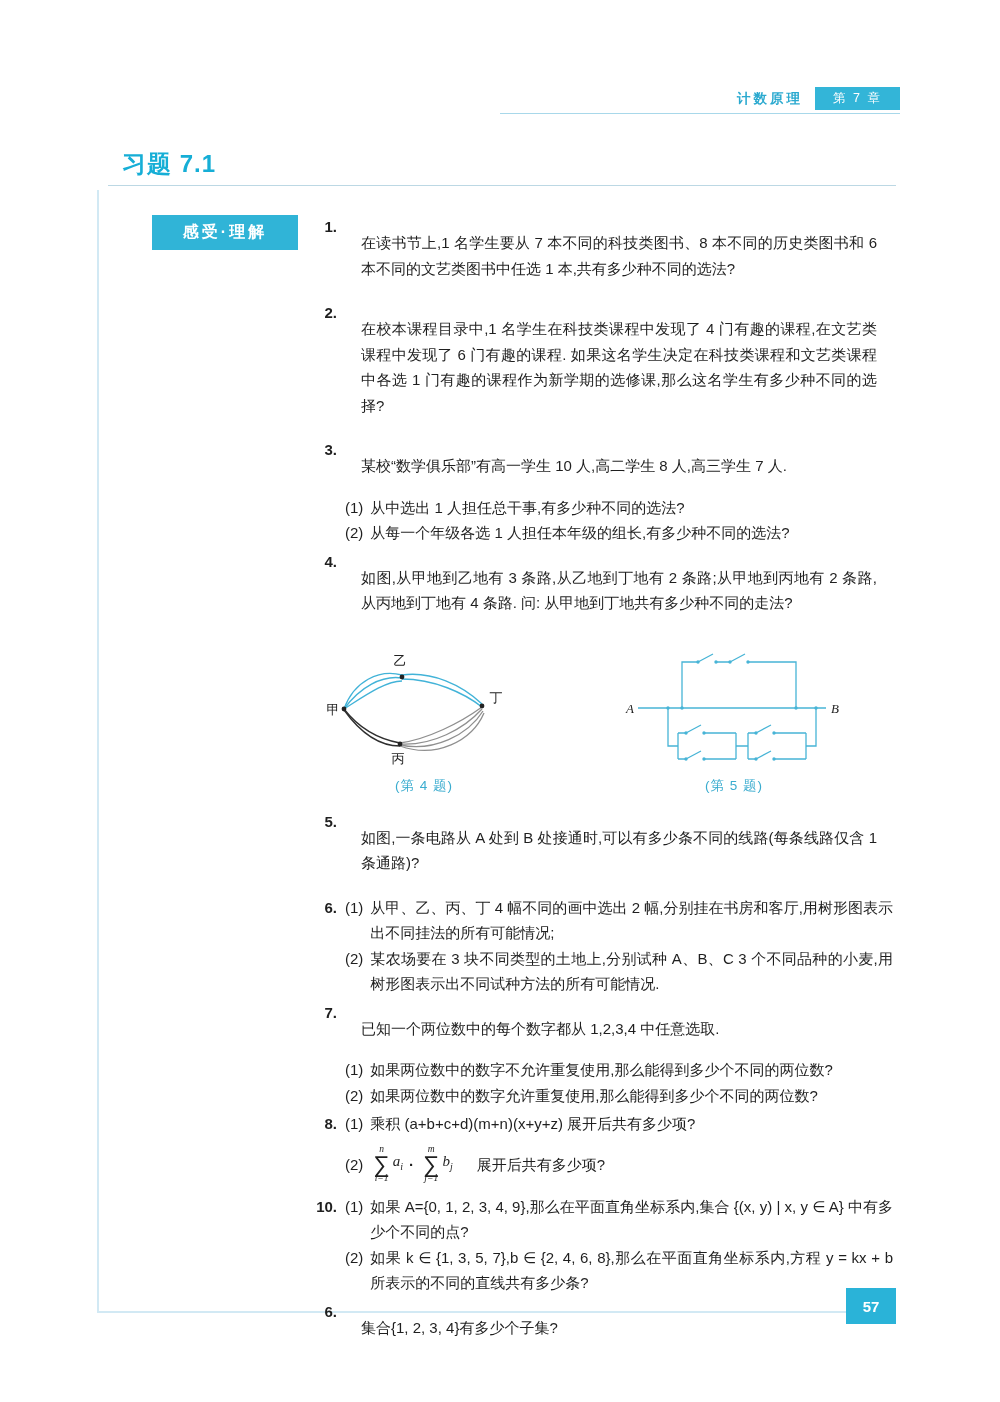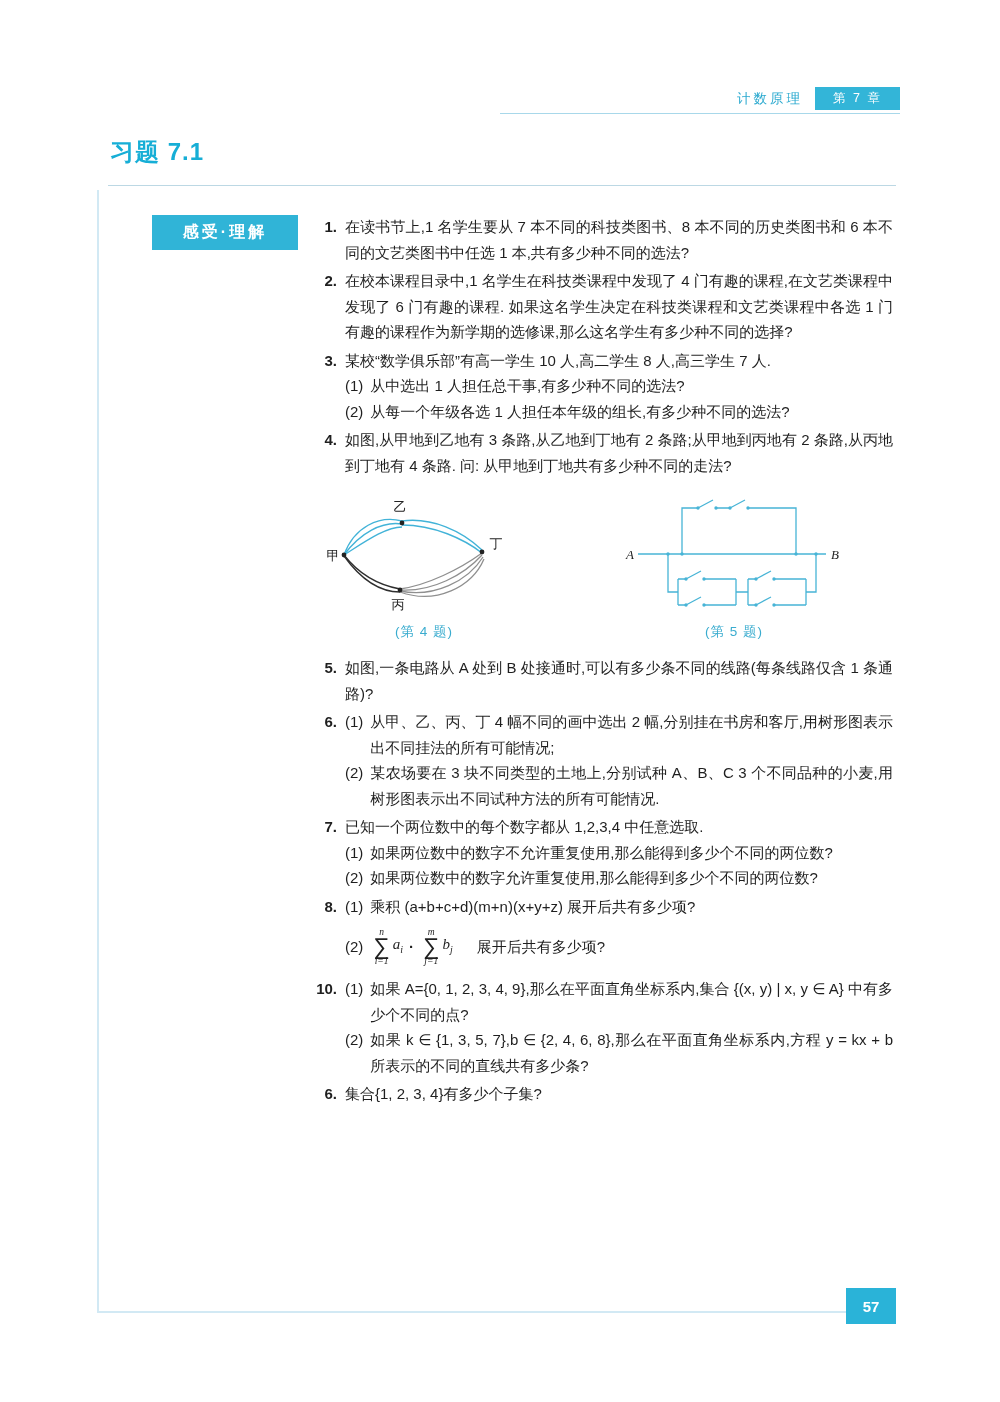--- a/index.html
+++ b/index.html
@@ -11,32 +11,32 @@
   
   .left-strip{position:absolute;left:97px;top:190px;width:2px;height:1122px;background:#d2e9f4;}
   .bottom-rule{position:absolute;left:97px;top:1311px;width:749px;height:2px;background:#d2e9f4;}
   .page-num{
     position:absolute;left:846px;top:1288px;width:50px;height:36px;background:#2ab3d8;
     color:#fff;font-size:15px;font-weight:bold;
     display:flex;align-items:center;justify-content:center;text-align:center;
   }
   
   .header{position:absolute;top:87px;right:100px;display:flex;align-items:center;gap:12px;}
-  .header .cat{color:#2aa9cf;font-size:13.5px;letter-spacing:3px;}
+  .header .cat{color:#2aa9cf;font-size:13.5px;letter-spacing:3px;font-weight:bold;}
   .header .chap{background:#33b5d8;color:#fff;font-size:12.5px;letter-spacing:2px;padding:3px 18px;}
   .header-rule{position:absolute;top:113px;left:500px;width:400px;height:1px;background:#a8d8ea;}
   
-  .title{position:absolute;top:136px;left:110px;margin:0;color:#16aed6;font-size:24px;font-weight:bold;letter-spacing:1px;}
+  .title{position:absolute;top:136px;left:110px;margin:12px;color:#16aed6;font-size:24px;font-weight:bold;letter-spacing:1px;}
   .title-rule{position:absolute;top:185px;left:108px;width:788px;height:1px;background:#bcd8e4;}
   
   .content{position:absolute;top:214px;left:312px;width:581px;}
   .prob{display:flex;position:relative;margin-bottom:3px;}
   .num{flex:0 0 33px;text-align:right;padding-right:8px;box-sizing:border-box;font-weight:bold;font-size:15px;line-height:25.5px;}
   .pbody{flex:1;min-width:0;}
-  .ptext{margin:0;font-size:15px;line-height:25.5px;text-align:justify;}
+  .ptext{margin:16px;font-size:15px;line-height:25.5px;text-align:justify;}
   .sub{display:flex;font-size:15px;line-height:25.5px;}
   .sublabel{flex:0 0 auto;margin-right:7px;}
   .subtext{flex:1;min-width:0;text-align:justify;}
   .sec-badge{
     position:absolute;left:-160px;top:1px;width:146px;height:35px;background:#30b4d7;
     color:#fff;font-size:16px;font-weight:bold;letter-spacing:3px;
     display:flex;align-items:center;justify-content:center;
   }
   
   .figures{display:flex;align-items:flex-end;gap:100px;margin:14px 0 14px 12px;}

